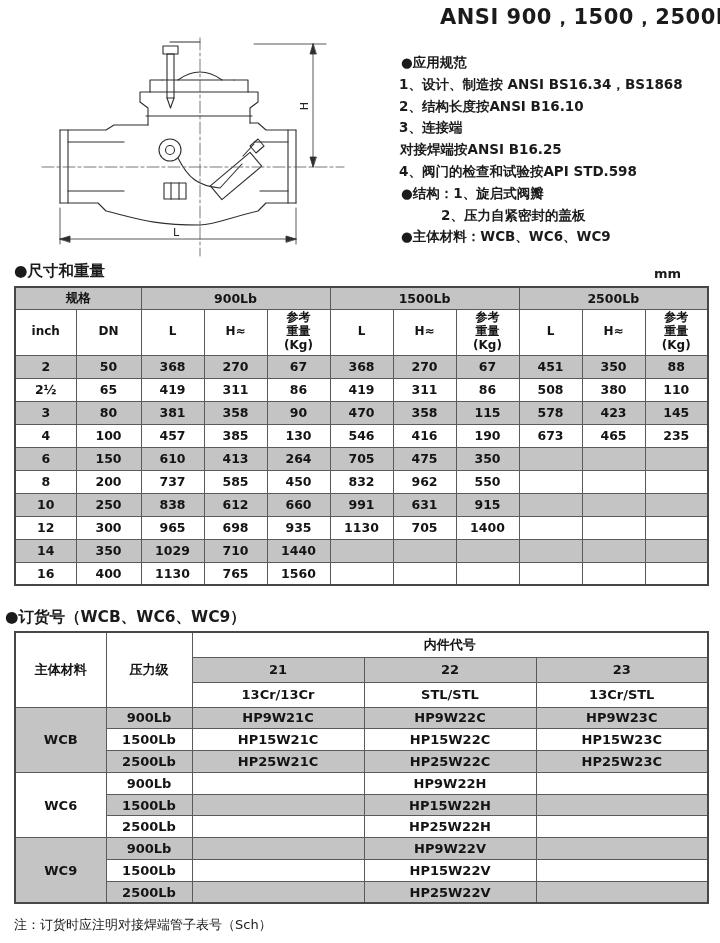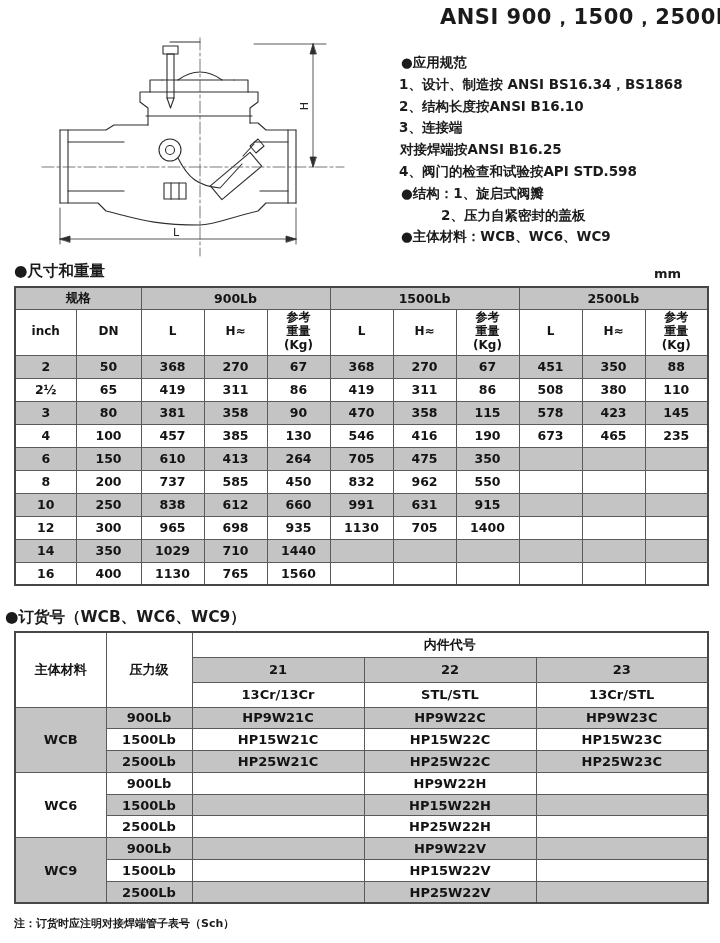--- a/index.html
+++ b/index.html
@@ -35,21 +35,21 @@
   .t-dims tbody tr{height:23px;}
   .t-dims th{font-size:12.5px;}
   .t-dims .sub th{white-space:pre-line;line-height:1.15;font-size:12px;}
 
   .t-order{left:14px;top:631px;width:693px;}
   .t-order thead tr{height:25px;}
   .t-order tbody tr{height:21.8px;}
   .t-order th{font-size:13px;}
   .t-order td{font-size:13px;}
 
-  .note{position:absolute;left:14px;top:916px;font-size:11px;font-weight:bold;white-space:nowrap;}
+  .note{position:absolute;left:14px;top:916px;font-size:13px;font-weight:normal;white-space:nowrap;}
 
   svg .thin{stroke-width:0.8;}
   svg text{font-family:"DejaVu Sans","Liberation Sans",sans-serif;font-size:11px;fill:#222;font-weight:normal;}
 </style>
 </head>
 <body>
 
 <div class="page">
 
   <div class="doc-title">ANSI 900，1500，2500Lb</div>

